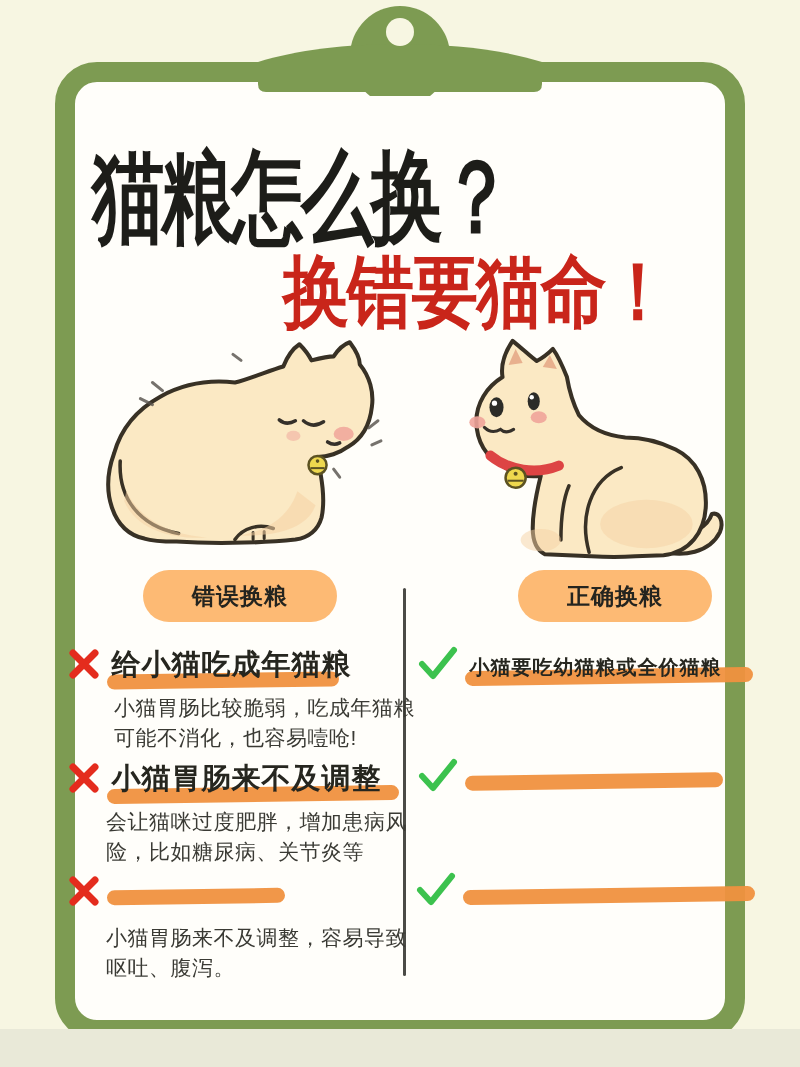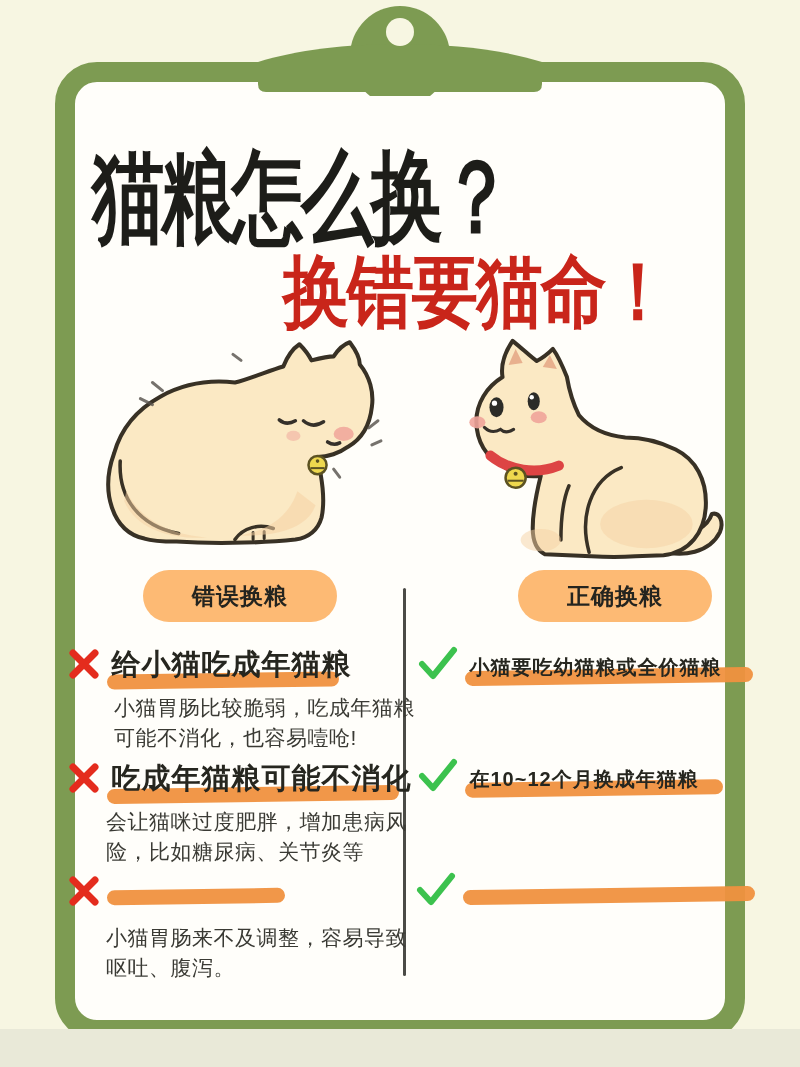--- a/index.html
+++ b/index.html
@@ -133,42 +133,42 @@
     <svg class="mark" width="32" height="32" viewBox="0 0 32 32">
         <path d="M5,5 L27,27 M27,5 L5,27" stroke="#e42c1d" stroke-width="7" stroke-linecap="round"></path>
       </svg>
     <span class="item-title"><span class="hl" style="width:232px;"></span><span class="txt">给小猫吃成年猫粮</span></span>
     <p class="desc" style="left:38px;top:48px;margin-left:8px;">小猫胃肠比较脆弱，吃成年猫粮可能不消化，也容易噎呛!</p>
   </div>
   <div class="item left-item" style="left:68px;top:759px;">
     <svg class="mark" width="32" height="32" viewBox="0 0 32 32">
         <path d="M5,5 L27,27 M27,5 L5,27" stroke="#e42c1d" stroke-width="7" stroke-linecap="round"></path>
       </svg>
-    <span class="item-title"><span class="hl" style="width:292px;"></span><span class="txt">吃成年猫粮可能不消化</span></span>
+    <span class="item-title"><span class="hl" style="width:292px;"></span><span class="txt">小猫胃肠来不及调整</span></span>
     <p class="desc" style="left:38px;top:48px;">会让猫咪过度肥胖，增加患病风险，比如糖尿病、关节炎等</p>
   </div>
   <div class="item left-item" style="left:68px;top:875px;">
     <svg class="mark" width="32" height="32" viewBox="0 0 32 32">
         <path d="M5,5 L27,27 M27,5 L5,27" stroke="#e42c1d" stroke-width="7" stroke-linecap="round"></path>
       </svg>
     <span class="item-title"><span class="hl" style="width:178px;"></span></span>
     <p class="desc" style="left:38px;top:48px;">小猫胃肠来不及调整，容易导致呕吐、腹泻。</p>
   </div>
 
   <div class="item right-item" style="left:418px;top:646px;">
     <svg class="mark" width="40" height="34" viewBox="0 0 40 34">
         <path d="M4,18 L15,30 L36,4" stroke="#3cc24e" stroke-width="6" fill="none" stroke-linecap="round" stroke-linejoin="round"></path>
       </svg>
     <span class="item-title"><span class="hl" style="width:288px;"></span><span class="txt">小猫要吃幼猫粮或全价猫粮</span></span>
   </div>
   <div class="item right-item" style="left:418px;top:758px;">
     <svg class="mark" width="40" height="34" viewBox="0 0 40 34">
         <path d="M4,18 L15,30 L36,4" stroke="#3cc24e" stroke-width="6" fill="none" stroke-linecap="round" stroke-linejoin="round"></path>
       </svg>
-    <span class="item-title"><span class="hl" style="width:258px;"></span><span class="txt">在10~12个月换成年猫粮</span></span>
+    <span class="item-title"><span class="hl" style="width:258px;"></span></span>
   </div>
   <div class="item right-item" style="left:416px;top:872px;">
     <svg class="mark" width="40" height="34" viewBox="0 0 40 34">
         <path d="M4,18 L15,30 L36,4" stroke="#3cc24e" stroke-width="6" fill="none" stroke-linecap="round" stroke-linejoin="round"></path>
       </svg>
     <span class="item-title"><span class="hl" style="width:292px;"></span></span>
   </div>
 
 </div>
 

